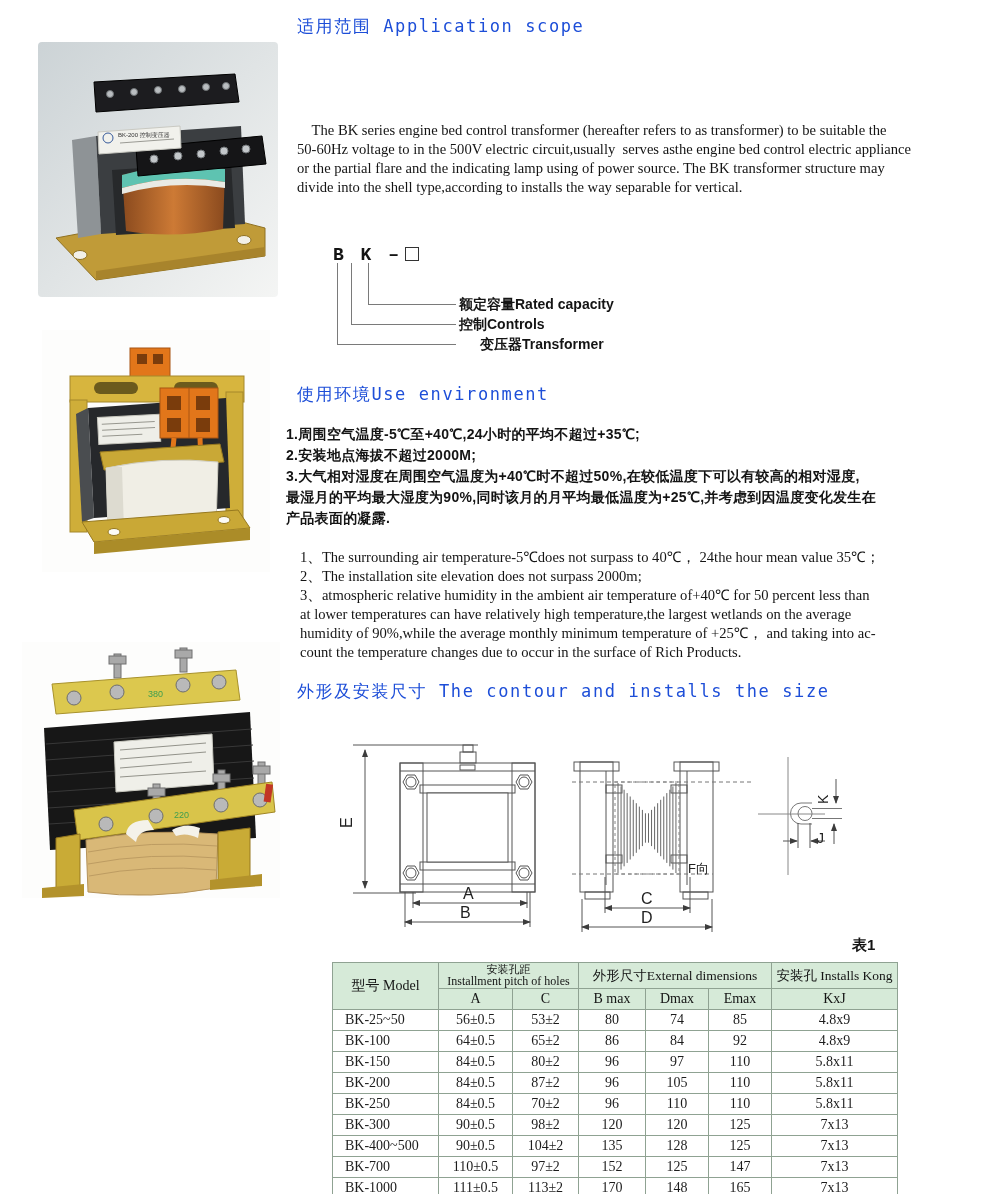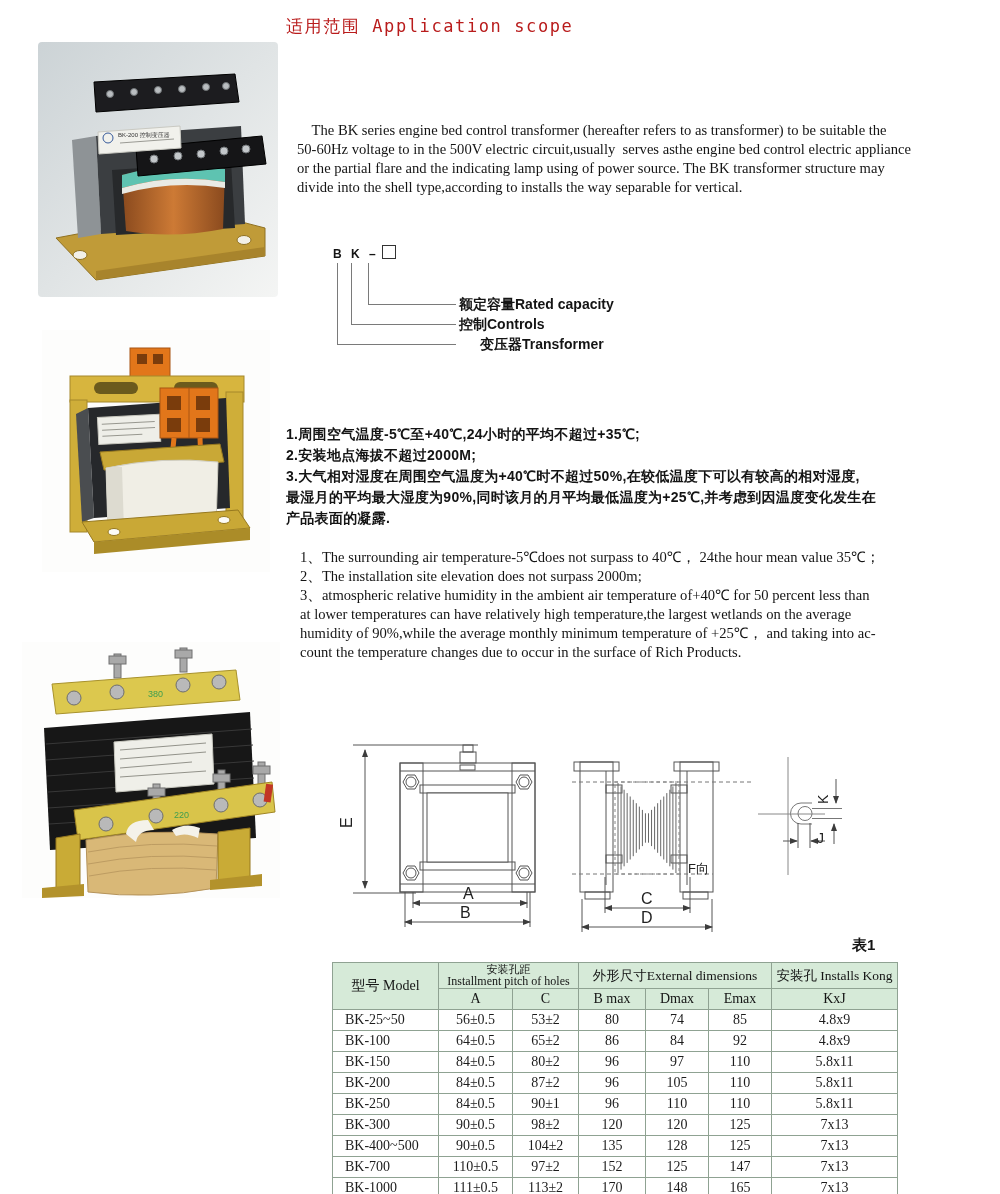--- a/index.html
+++ b/index.html
@@ -1,24 +1,24 @@
 <!DOCTYPE html>
 <html><head>
 <meta charset="utf-8">
 <style>
   html,body{margin:0;padding:0;background:#fff;}
   #page{position:relative;width:1000px;height:1194px;background:#ffffff;overflow:hidden;
         font-family:"Liberation Sans",sans-serif;color:#141414;}
-  .heading{position:absolute;left:286px;font-family:"DejaVu Sans Mono",monospace;
-           font-size:17px;letter-spacing:1.6px;color:#b91c1c;white-space:nowrap;}
+  .heading{position:absolute;left:297px;font-family:"DejaVu Sans Mono",monospace;
+           font-size:17px;letter-spacing:1.6px;color:#1d4ed8;white-space:nowrap;}
   .para{position:absolute;white-space:pre-wrap;}
   .cnp{font-size:14px;font-weight:600;line-height:21px;letter-spacing:.3px;}
   .enp{font-family:"Liberation Serif",serif;font-size:14.6px;line-height:19px;}
   .photo{position:absolute;}
-  .code-row{position:absolute;font-size:12px;font-weight:700;letter-spacing:3px;}
+  .code-row{position:absolute;font-size:18px;font-weight:700;letter-spacing:3px;font-family:Liberation Mono, monospace;}
   .code-box{display:inline-block;width:12px;height:12px;border:1.5px solid #333;
             margin-left:3px;vertical-align:-1px;}
   .conn{position:absolute;border-left:1px solid #7a7a7a;border-bottom:1px solid #7a7a7a;}
   .code-label{position:absolute;font-size:14px;font-weight:700;white-space:nowrap;}
   #table-caption{position:absolute;left:852px;top:936px;font-size:15px;font-weight:700;}
   #spec-table{position:absolute;left:332px;top:962px;width:565px;border-collapse:collapse;
               table-layout:fixed;font-family:"Liberation Serif",serif;}
   #spec-table th,#spec-table td{border:1px solid #8fa292;text-align:center;padding:0;}
   #spec-table thead th{background:#d6ead8;font-weight:400;margin-left:28px;}
   .h-model{font-size:14px;}
@@ -188,32 +188,34 @@
   <div class="code-row" style="left:333px;top:245px">
     <span>B K –</span><span class="code-box"></span>
   </div>
   <div class="conn" style="left:337px;top:263px;width:118px;height:81px"></div>
   <div class="conn" style="left:351px;top:263px;width:104px;height:61px"></div>
   <div class="conn" style="left:368px;top:263px;width:87px;height:41px"></div>
   <div class="code-label" style="left:459px;top:296px">额定容量Rated capacity</div>
   <div class="code-label" style="left:459px;top:316px">控制Controls</div>
   <div class="code-label" style="left:480px;top:336px">变压器Transformer</div>
 
+  <div class="heading" style="top:383px">使用环境Use environment</div>
   <div class="para cnp" style="left:286px;top:424px;width:695px">1.周围空气温度-5℃至+40℃,24小时的平均不超过+35℃;
 2.安装地点海拔不超过2000M;
 3.大气相对湿度在周围空气温度为+40℃时不超过50%,在较低温度下可以有较高的相对湿度,
 最湿月的平均最大湿度为90%,同时该月的月平均最低温度为+25℃,并考虑到因温度变化发生在
 产品表面的凝露.</div>
   <div class="para enp" style="left:300px;top:548px;width:695px">1、The surrounding air temperature-5℃does not surpass to 40℃， 24the hour mean value 35℃；
 2、The installation site elevation does not surpass 2000m;
 3、atmospheric relative humidity in the ambient air temperature of+40℃ for 50 percent less than
 at lower temperatures can have relatively high temperature,the largest wetlands on the average
 humidity of 90%,while the average monthly minimum temperature of +25℃， and taking into ac-
 count the temperature changes due to occur in the surface of Rich Products.</div>
 
+  <div class="heading" style="top:680px">外形及安装尺寸 The contour and installs the size</div>
 
   <svg style="position:absolute;left:300px;top:715px" width="700" height="245" viewBox="0 0 700 245">
     <defs>
       <marker id="ar" markerWidth="9" markerHeight="8" refX="7" refY="3" orient="auto-start-reverse">
         <path d="M0,0 L8,3 L0,6 Z" fill="#3c3c3c"></path>
       </marker>
     </defs>
     <g stroke="#555" fill="none">
 
       <line x1="53" y1="30" x2="178" y2="30"></line>
@@ -380,21 +382,21 @@
           <td>84±0.5</td>
           <td>87±2</td>
           <td>96</td>
           <td>105</td>
           <td>110</td>
           <td>5.8x11</td>
         </tr>
         <tr>
           <td>BK-250</td>
           <td>84±0.5</td>
-          <td>90±1</td>
+          <td>70±2</td>
           <td>96</td>
           <td>110</td>
           <td>110</td>
           <td>5.8x11</td>
         </tr>
         <tr>
           <td>BK-300</td>
           <td>90±0.5</td>
           <td>98±2</td>
           <td>120</td>

